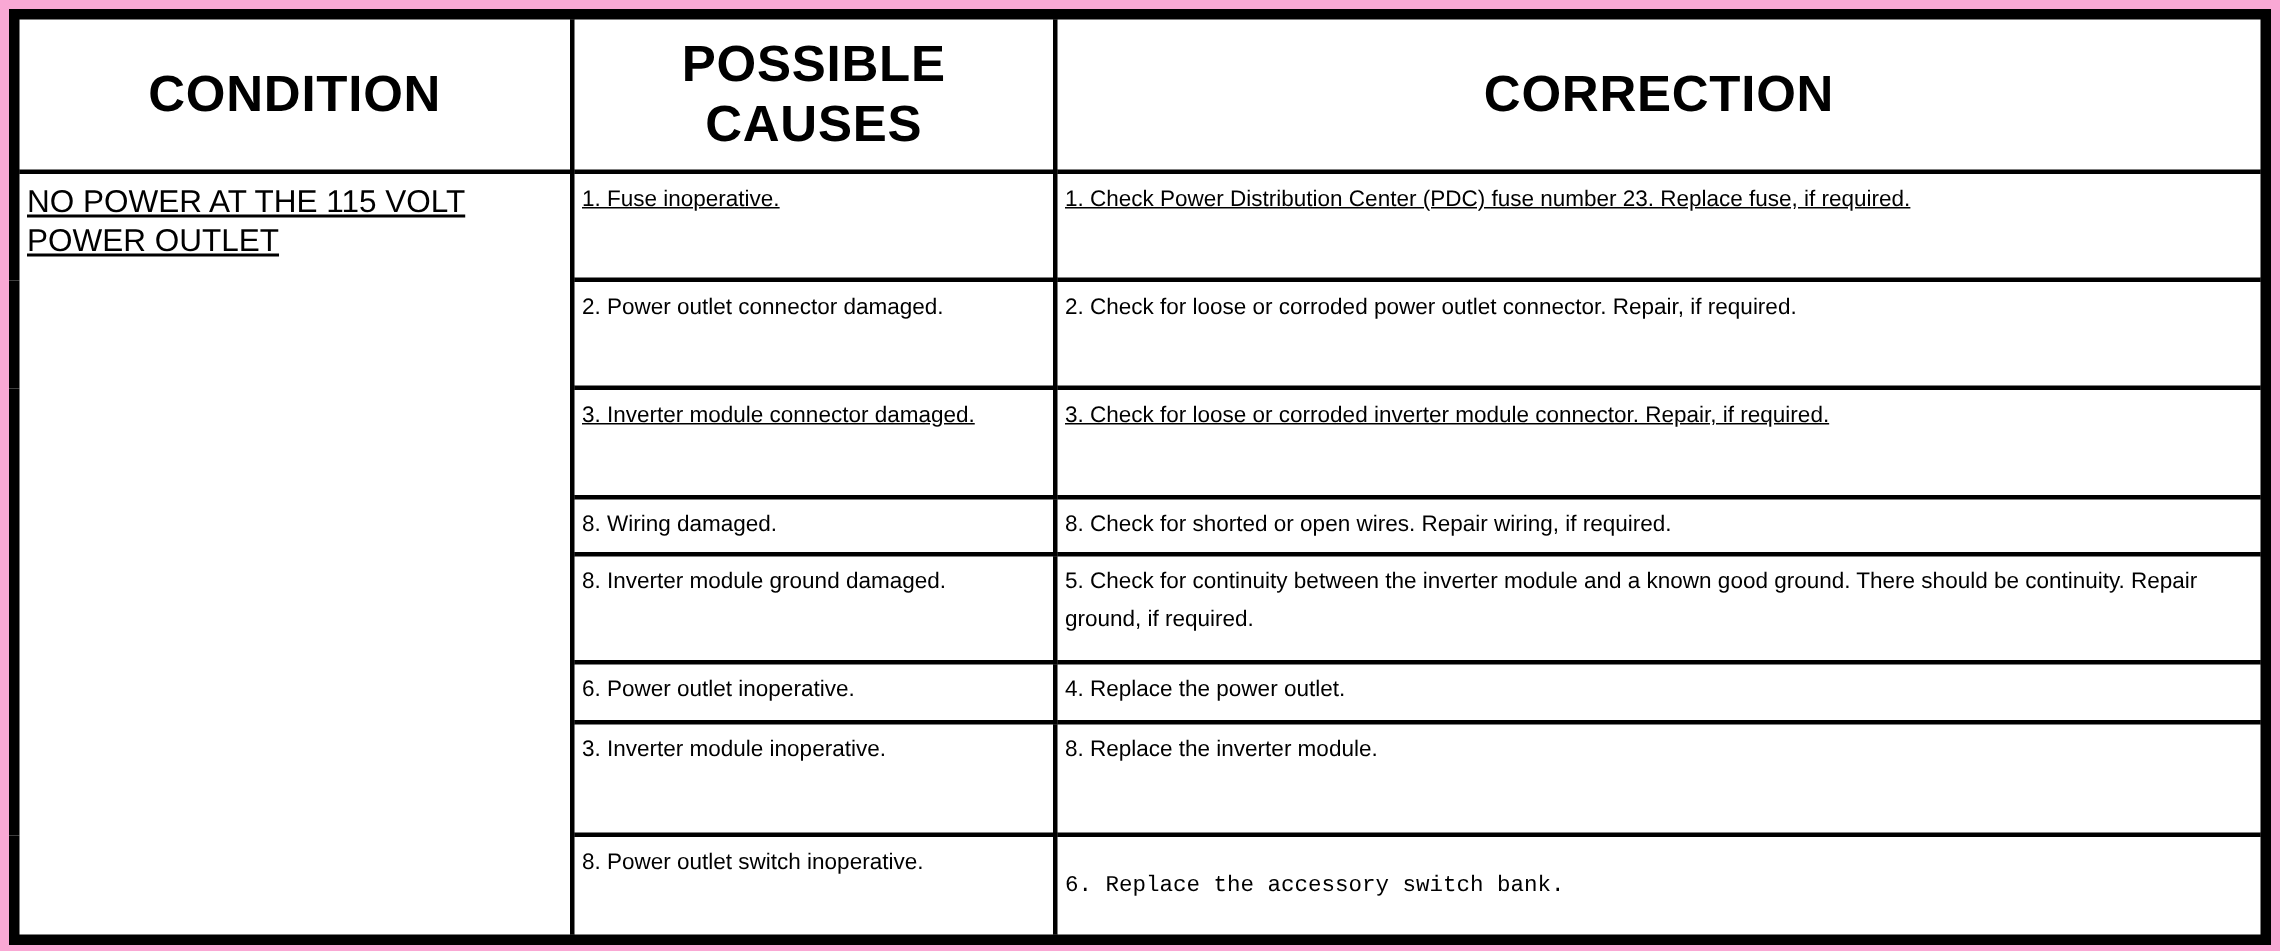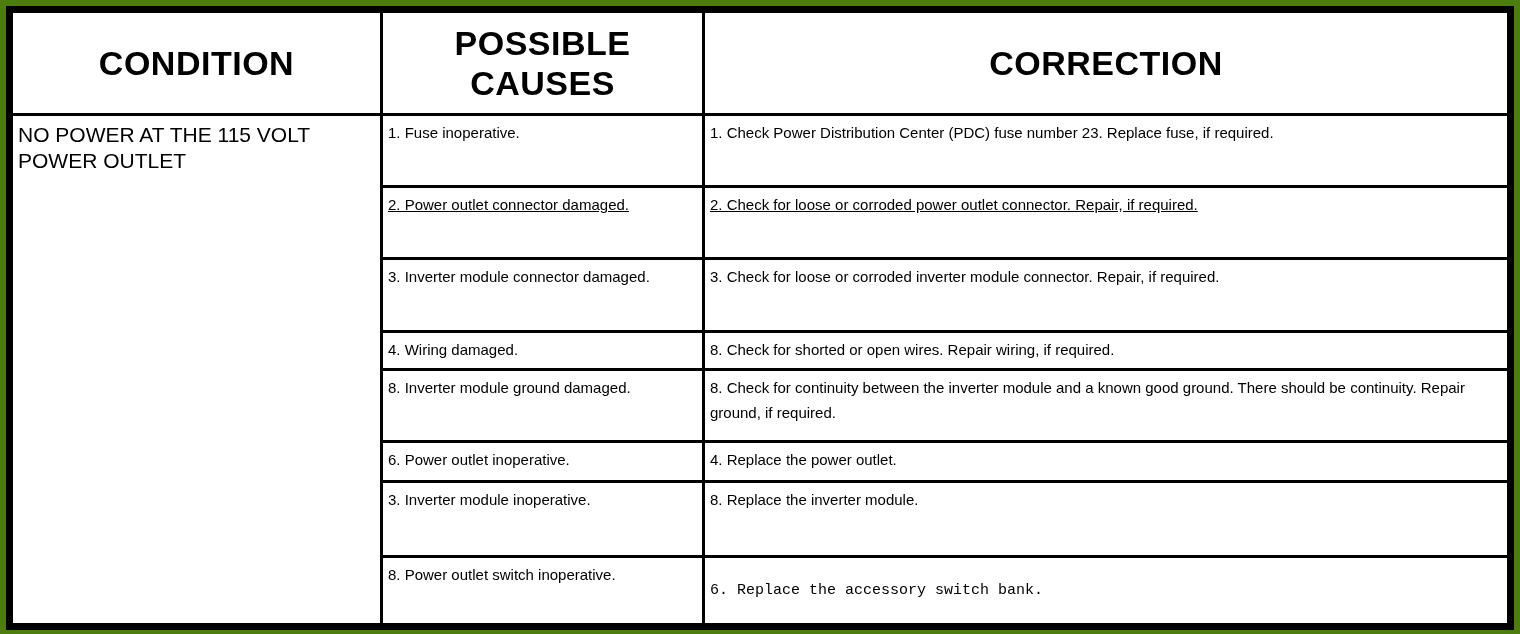--- a/index.html
+++ b/index.html
@@ -7,21 +7,21 @@
     padding: 0;
     background: #ffffff;
     width: 1520px;
     height: 634px;
     overflow: hidden;
   }
   .page {
     position: relative;
     width: 1520px;
     height: 634px;
-    background: #4d7c0f;
+    background: #f9a8d4;
     font-family: "Liberation Sans", "DejaVu Sans", sans-serif;
     color: #000000;
   }
   table.diag {
     position: absolute;
     left: 6px;
     top: 6px;
     width: 1508px;
     height: 621px;
     border-collapse: collapse;
@@ -55,23 +55,23 @@
     text-align: left;
     padding: 4px 6px 4px 5px;
     font-weight: 400;
   }
   td.condition {
     font-size: 21px;
     line-height: 26px;
     padding-top: 6px;
   }
   
-  tbody tr.r1 { height: 72px; }
-  tbody tr.r2 { height: 72px; text-decoration: underline; }
-  tbody tr.r3 { height: 73px; }
+  tbody tr.r1 { height: 72px; text-decoration: underline; }
+  tbody tr.r2 { height: 72px; }
+  tbody tr.r3 { height: 73px; text-decoration: underline; }
   tbody tr.r4 { height: 38px; }
   tbody tr.r5 { height: 72px; }
   tbody tr.r6 { height: 40px; }
   tbody tr.r7 { height: 75px; }
   tbody tr.r8 { height: 70px; }
   tbody tr.r8 td.correction { vertical-align: middle; font-family: Liberation Mono, monospace; }
 </style>
 </head>
 <body>
 
@@ -97,26 +97,26 @@
       </tr>
       <tr class="r2">
         <td class="cause">2. Power outlet connector damaged.</td>
         <td class="correction">2. Check for loose or corroded power outlet connector. Repair, if required.</td>
       </tr>
       <tr class="r3">
         <td class="cause">3. Inverter module connector damaged.</td>
         <td class="correction">3. Check for loose or corroded inverter module connector. Repair, if required.</td>
       </tr>
       <tr class="r4">
-        <td class="cause">4. Wiring damaged.</td>
+        <td class="cause">8. Wiring damaged.</td>
         <td class="correction">8. Check for shorted or open wires. Repair wiring, if required.</td>
       </tr>
       <tr class="r5">
         <td class="cause">8. Inverter module ground damaged.</td>
-        <td class="correction">8. Check for continuity between the inverter module and a known good ground. There should be continuity. Repair ground, if required.</td>
+        <td class="correction">5. Check for continuity between the inverter module and a known good ground. There should be continuity. Repair ground, if required.</td>
       </tr>
       <tr class="r6">
         <td class="cause">6. Power outlet inoperative.</td>
         <td class="correction">4. Replace the power outlet.</td>
       </tr>
       <tr class="r7">
         <td class="cause">3. Inverter module inoperative.</td>
         <td class="correction">8. Replace the inverter module.</td>
       </tr>
       <tr class="r8">

